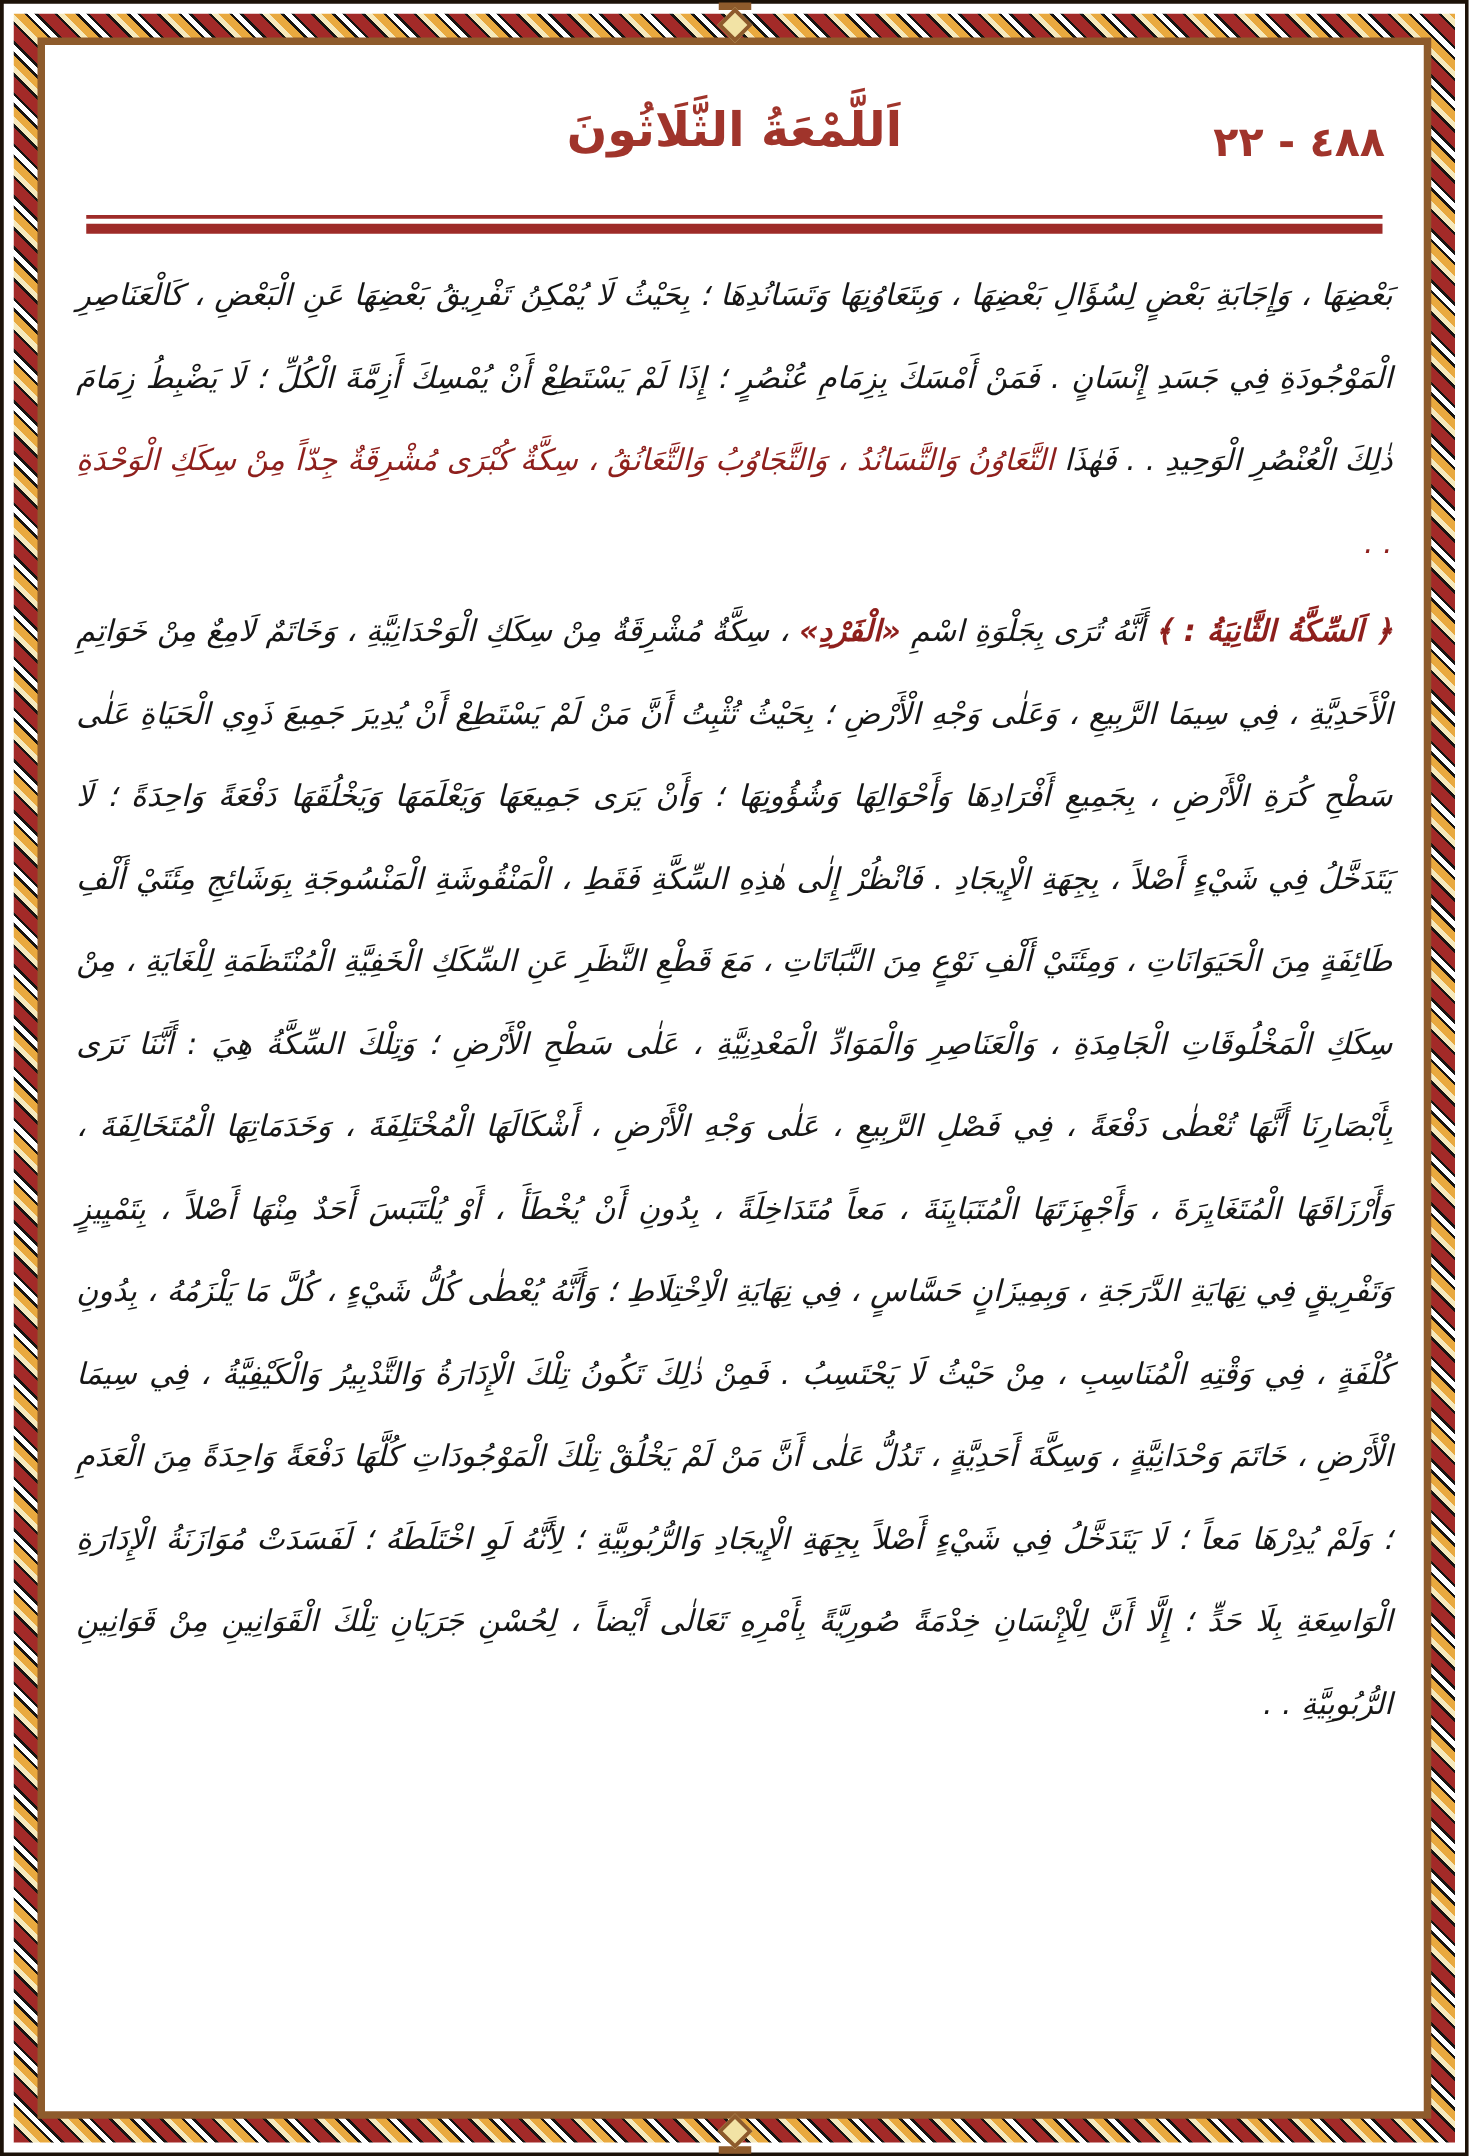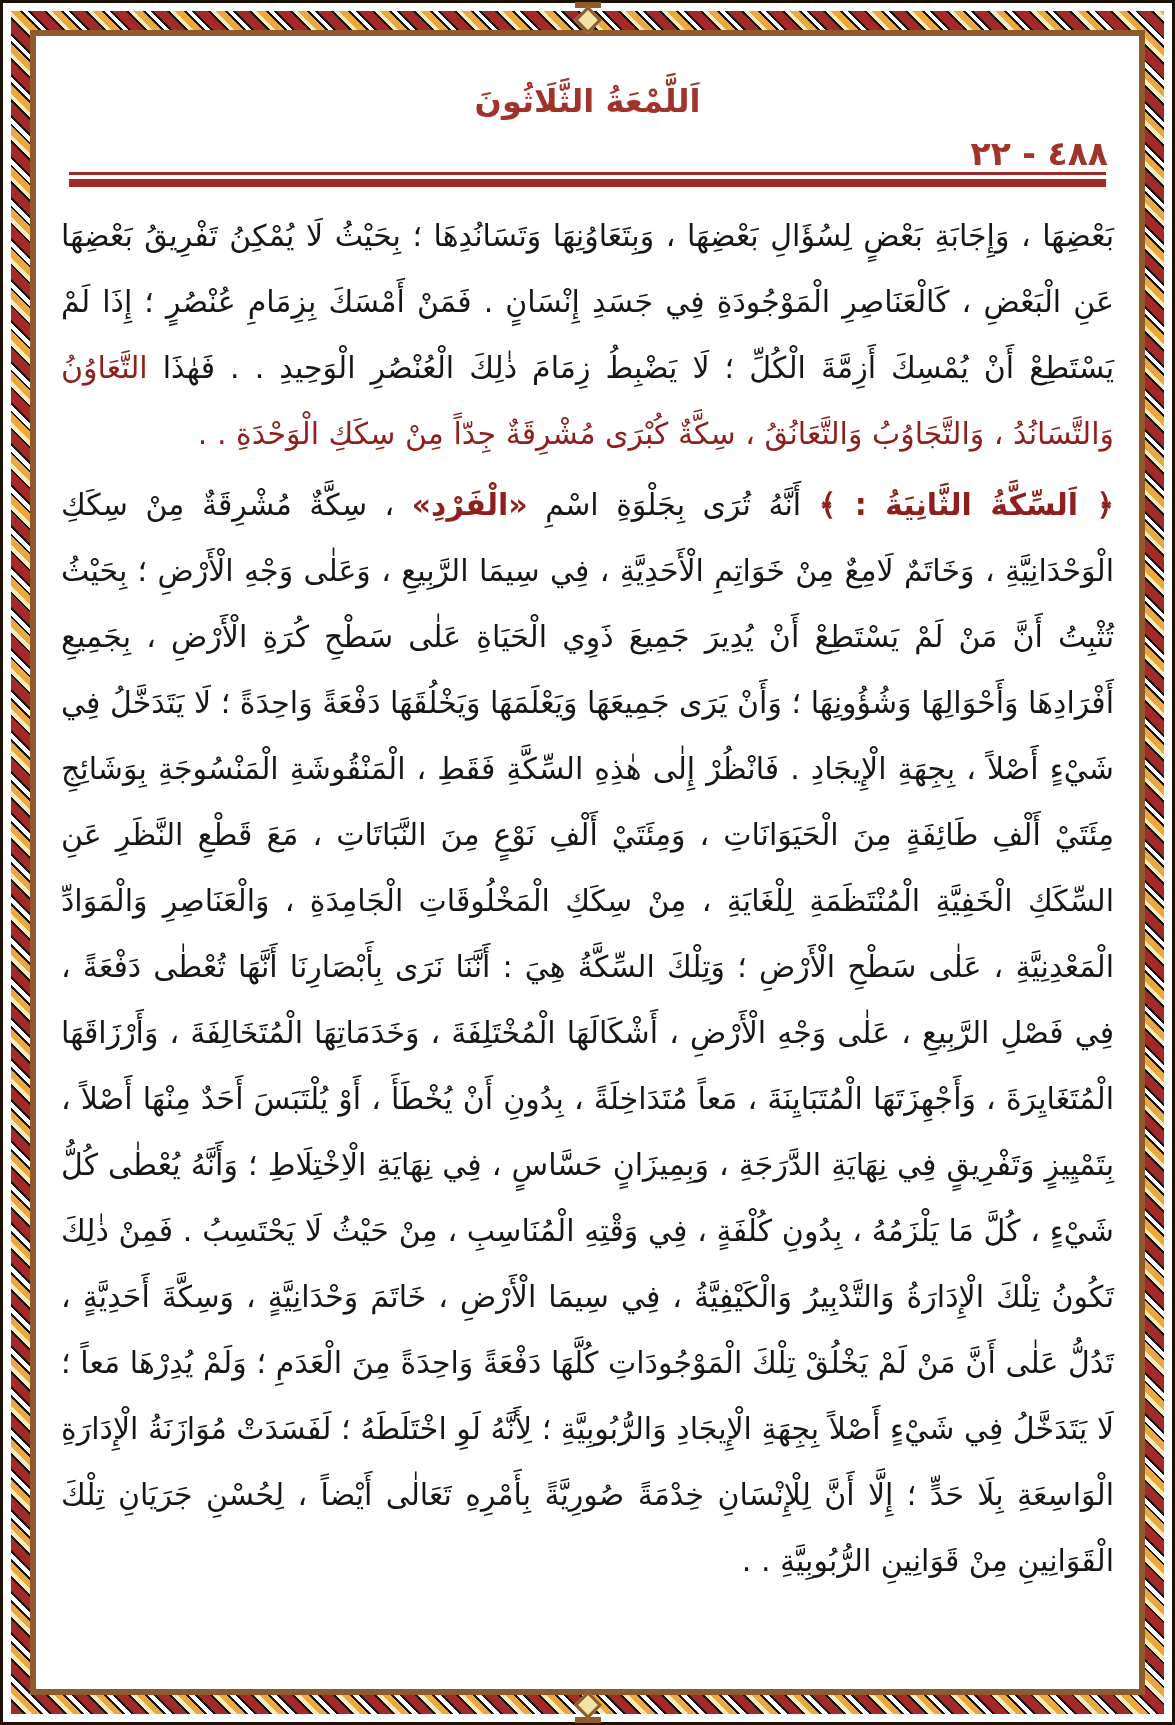--- a/index.html
+++ b/index.html
@@ -69,39 +69,39 @@
   }
   .tab-top { top: 2px; }
   .tab-bottom { bottom: 2px; }
   
   .header { position: relative; height: 86px; margin-top: 16px; }
   .page-number {
     position: absolute; right: 6px; top: 16px;
     font-size: 33px; font-weight: bold;
     color: #a0342b;
     letter-spacing: 1px;
-    margin-top: 40px;
   }
   .page-title {
     text-align: center;
     padding-top: 4px;
-    font-size: 32px; font-weight: bold;
+    font-size: 38px; font-weight: bold;
     color: #a0342b;
   }
   .separator { margin: 8px 8px 0 8px; }
   .sep-thin  { height: 3px; background: #9e2b28; }
   .sep-thick { height: 8px; background: #9e2b28; margin-top: 4px; }
   
   .body-text {
     margin-top: 16px;
-    font-size: 30px;
+    font-size: 24px;
     line-height: 66px;
     color: #161616;
     text-align: justify;
     text-justify: inter-word;
+    font-style: italic;
   }
   .para { margin: 0; }
   .para + .para { margin-top: 5px; }
   .para-section { margin-top: 9px; }
   .seg-black { color: #161616; }
   .seg-red { color: #8e1f1c; }
   .seg-bold { font-weight: bold; }
 </style>
 </head>
 <body>

